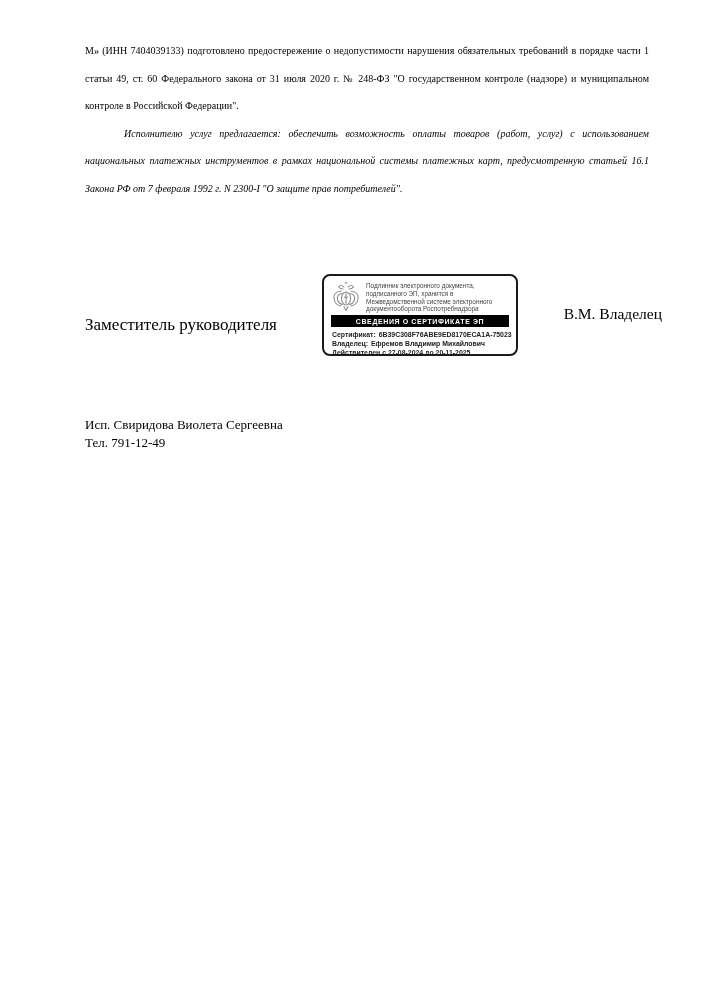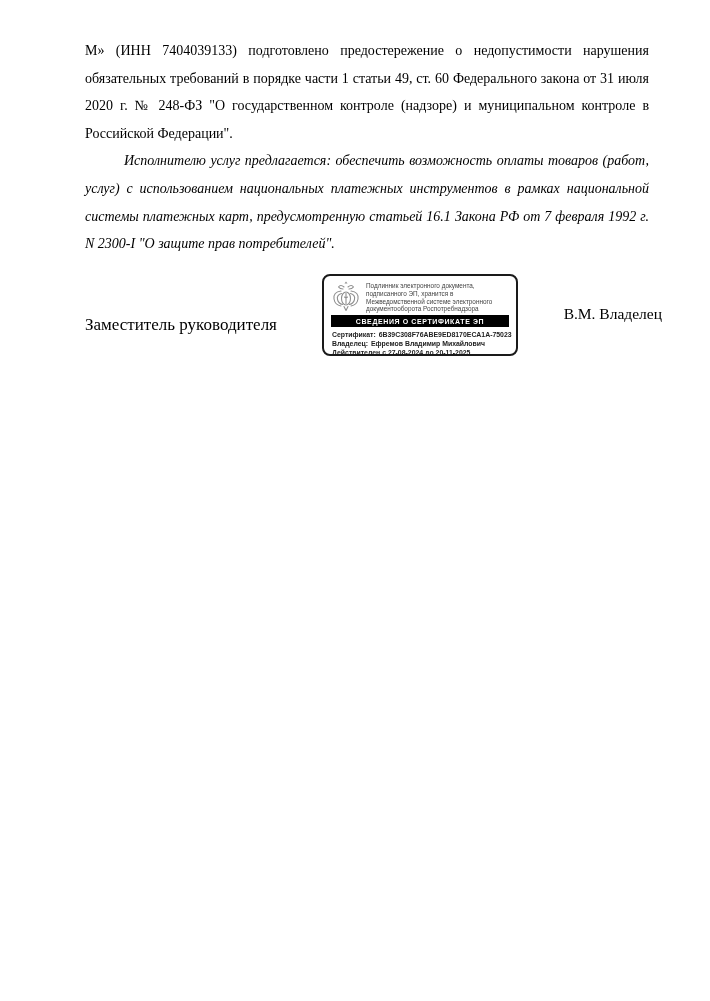--- a/index.html
+++ b/index.html
@@ -15,21 +15,21 @@
     font-family: "Liberation Serif", "DejaVu Serif", serif;
     color: #000000;
     overflow: hidden;
   }
   
   .text-block {
     position: absolute;
     left: 85px;
     top: 37px;
     width: 564px;
-    font-size: 14px;
+    font-size: 10px;
     line-height: 27.6px;
     text-align: justify;
     text-align-last: left;
   }
   .text-block p {
     margin: 0;
     padding: 0;
   }
   .text-block p.indent {
     text-indent: 39px;
@@ -159,13 +159,15 @@
         <span>Ефремов Владимир Михайлович</span>
       </div>
       <div>Действителен с 27-08-2024 до 20-11-2025</div>
     </div>
   </div>
 </div>
 
 <div class="sig-name">В.М. Владелец</div>
 
 <div class="footer">
+  <div>Исп. Свиридова Виолета Сергеевна</div>
+  <div>Тел. 791-12-49</div>
 </div>
 
 </body></html>

